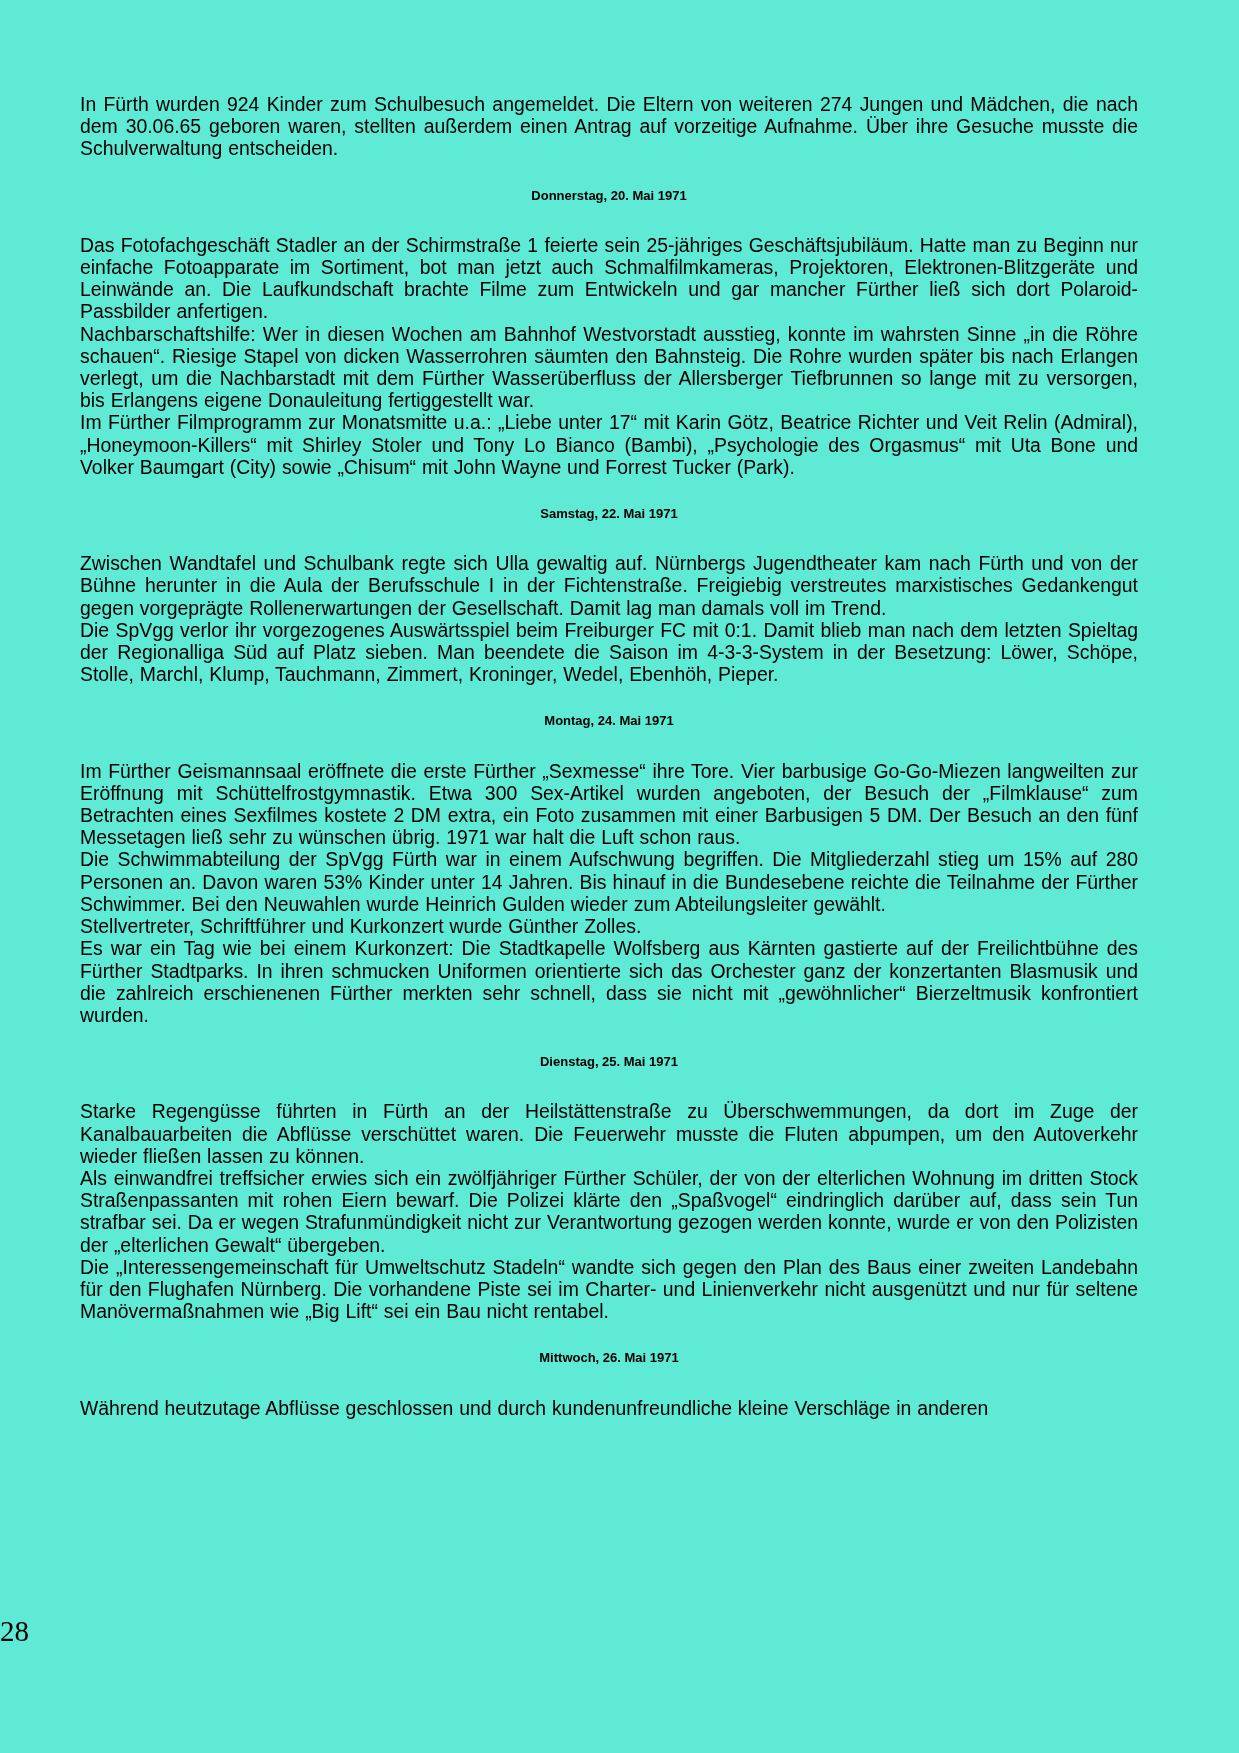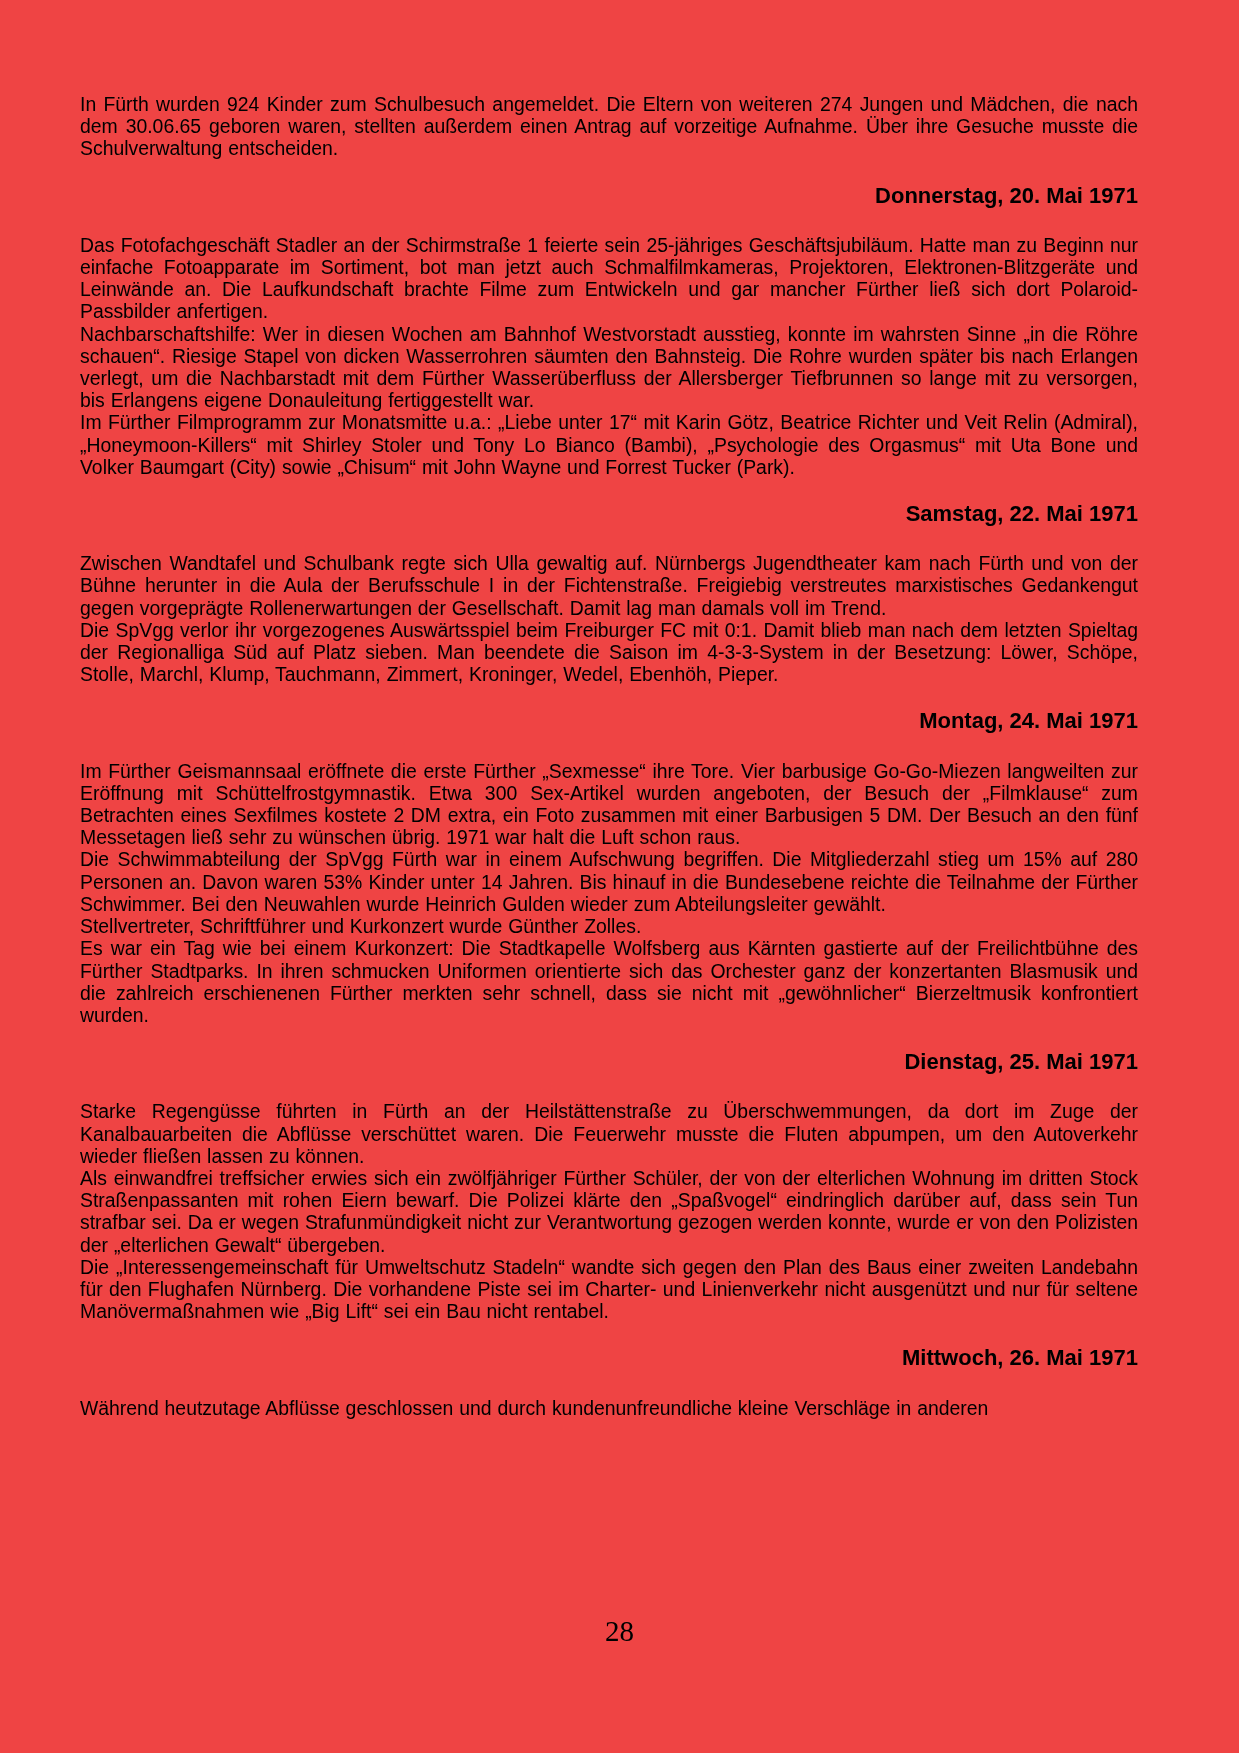--- a/index.html
+++ b/index.html
@@ -4,53 +4,53 @@
 <style>
   html, body {
     margin: 0;
     padding: 0;
     background: #ffffff;
   }
   .page {
     position: relative;
     width: 1239px;
     height: 1753px;
-    background: #ef4444;
+    background: #5eead4;
     color: #000000;
     font-family: "Liberation Sans", sans-serif;
     overflow: hidden;
   }
   .content {
     position: absolute;
     left: 80px;
     top: 93px;
     width: 1058px;
   }
   .content p {
     margin: 0;
     font-size: 19.4px;
     line-height: 22.2px;
     text-align: justify;
     text-justify: inter-word;
     hyphens: none;
     word-spacing: 0.5px;
   }
   .content h2.heading {
-    font-size: 22px;
+    font-size: 13px;
     line-height: 22.2px;
     font-weight: bold;
     margin: 25px 0 27px 0;
-    text-align: right;
+    text-align: center;
   }
   .page-number {
     position: absolute;
     top: 1615px;
     left: 0;
     width: 1239px;
-    text-align: center;
+    text-align: left;
     font-family: "Liberation Serif", serif;
     font-size: 29px;
     line-height: 32px;
     color: #000000;
   }
 </style>
 </head>
 <body>
 
 <div class="page">

